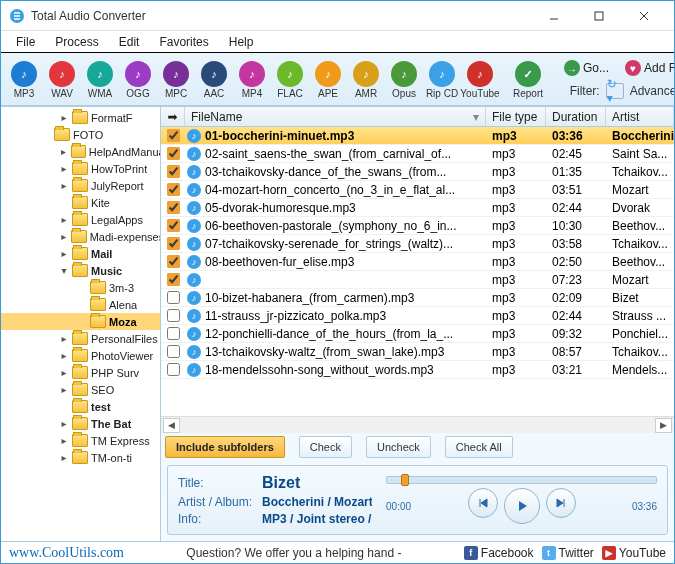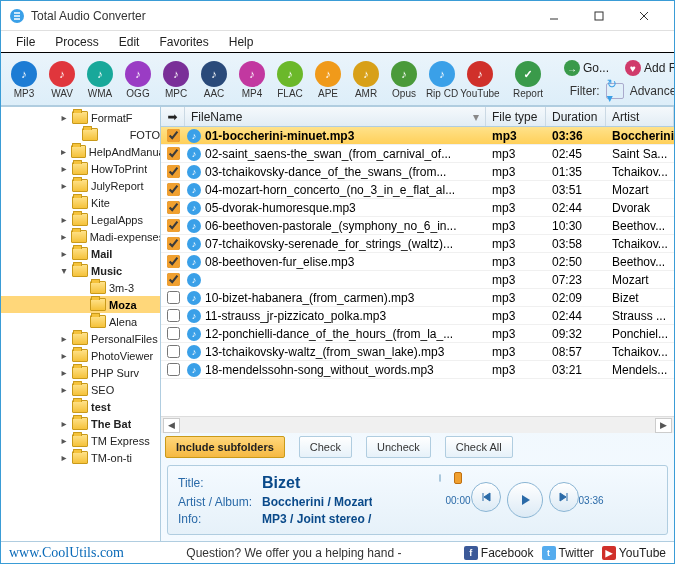--- a/index.html
+++ b/index.html
@@ -54,21 +54,21 @@
 .hscroll .btn { width: 17px; height: 15px; background: #fff; border: 1px solid #ccc; display: flex; align-items: center; justify-content: center; font-size: 9px; color: #555; }
 .hscroll .track { flex: 1; }
 .btnbar { display: flex; gap: 10px; padding: 3px 4px; }
 .btnbar .tb { padding: 4px 10px; border: 1px solid #b0cde0; background: linear-gradient(#fff, #e6f1f9); font-size: 11px; color: #333; cursor: pointer; margin-right: 4px; border-radius: 2px; }
 .btnbar .tb.active { background: linear-gradient(#ffd77a, #f5b942); border-color: #c99a1a; font-weight: bold; color: #222; }
 .player { margin: 4px 6px 6px; border: 1px solid #b0cde0; border-radius: 3px; background: linear-gradient(#f4faff, #e6f1f9); display: flex; padding: 8px 10px; gap: 14px; }
 .meta { display: grid; grid-template-columns: auto 1fr; gap: 3px 10px; align-items: center; font-size: 11px; }
 .meta .ml { color: #2a6aa8; }
 .meta .mv { color: #0a4a8a; font-weight: bold; white-space: nowrap; overflow: hidden; max-width: 110px; }
 .meta .mv.big { font-size: 16px; }
-.controls { flex: 1; display: flex; flex-direction: row; gap: 4px; justify-content: center; }
+.controls { flex: 1; display: flex; flex-direction: column; gap: 4px; justify-content: center; }
 .prog { height: 8px; background: #d4e5f2; border: 1px solid #aac8dd; border-radius: 2px; position: relative; }
 .prog .thumb { position: absolute; left: 14px; top: -3px; width: 8px; height: 12px; background: #f0a030; border: 1px solid #c07010; border-radius: 2px; }
 .times-row { display: flex; align-items: center; justify-content: space-between; }
 .times-row .t { font-size: 10px; color: #2a6aa8; }
 .pbtns { display: flex; gap: 6px; }
 .pbtn { width: 30px; height: 30px; border-radius: 50%; border: 1px solid #8ab5d4; background: linear-gradient(#fff, #dceaf5); display: flex; align-items: center; justify-content: center; cursor: pointer; color: #2a6aa8; }
 .pbtn.play { width: 36px; height: 36px; }
 .footer { height: 22px; border-top: 1px solid #b0cde0; display: flex; align-items: center; padding: 0 8px; gap: 12px; font-size: 11px; background: #fff; }
 .footer .url { color: #0a6ab8; font-family: Georgia, serif; font-size: 14px; }
 .footer .q { color: #333; flex: 1; text-align: center; }
@@ -193,21 +193,21 @@
   </div>
 </div>
 
 <div class="content">
   <div class="tree" id="tree">
       <div class="tree-item" style="padding-left: 58px;">
         <span class="exp">▸</span>
         <span class="fold"></span>
         <span class="nm">FormatF</span>
       </div>
-      <div class="tree-item" style="padding-left: 40px; justify-content: space-between;">
+      <div class="tree-item" style="padding-left: 40px;">
         <span class="exp"></span>
         <span class="fold"></span>
         <span class="nm">FOTO</span>
       </div>
       <div class="tree-item" style="padding-left: 58px;">
         <span class="exp">▸</span>
         <span class="fold"></span>
         <span class="nm">HelpAndManual</span>
       </div>
       <div class="tree-item" style="padding-left: 58px;">
@@ -243,29 +243,29 @@
       <div class="tree-item bold" style="padding-left: 58px;">
         <span class="exp">▾</span>
         <span class="fold"></span>
         <span class="nm">Music</span>
       </div>
       <div class="tree-item" style="padding-left: 76px; text-align: right;">
         <span class="exp"></span>
         <span class="fold"></span>
         <span class="nm">3m-3</span>
       </div>
+      <div class="tree-item" style="padding-left: 76px;">
+        <span class="exp"></span>
+        <span class="fold"></span>
+        <span class="nm">Alena</span>
+      </div>
       <div class="tree-item sel" style="padding-left: 76px;">
         <span class="exp"></span>
         <span class="fold"></span>
         <span class="nm">Moza</span>
-      </div>
-      <div class="tree-item" style="padding-left: 76px;">
-        <span class="exp"></span>
-        <span class="fold"></span>
-        <span class="nm">Alena</span>
       </div>
       <div class="tree-item" style="padding-left: 58px;">
         <span class="exp">▸</span>
         <span class="fold"></span>
         <span class="nm">PersonalFiles</span>
       </div>
       <div class="tree-item" style="padding-left: 58px;">
         <span class="exp">▸</span>
         <span class="fold"></span>
         <span class="nm">PhotoViewer</span>

